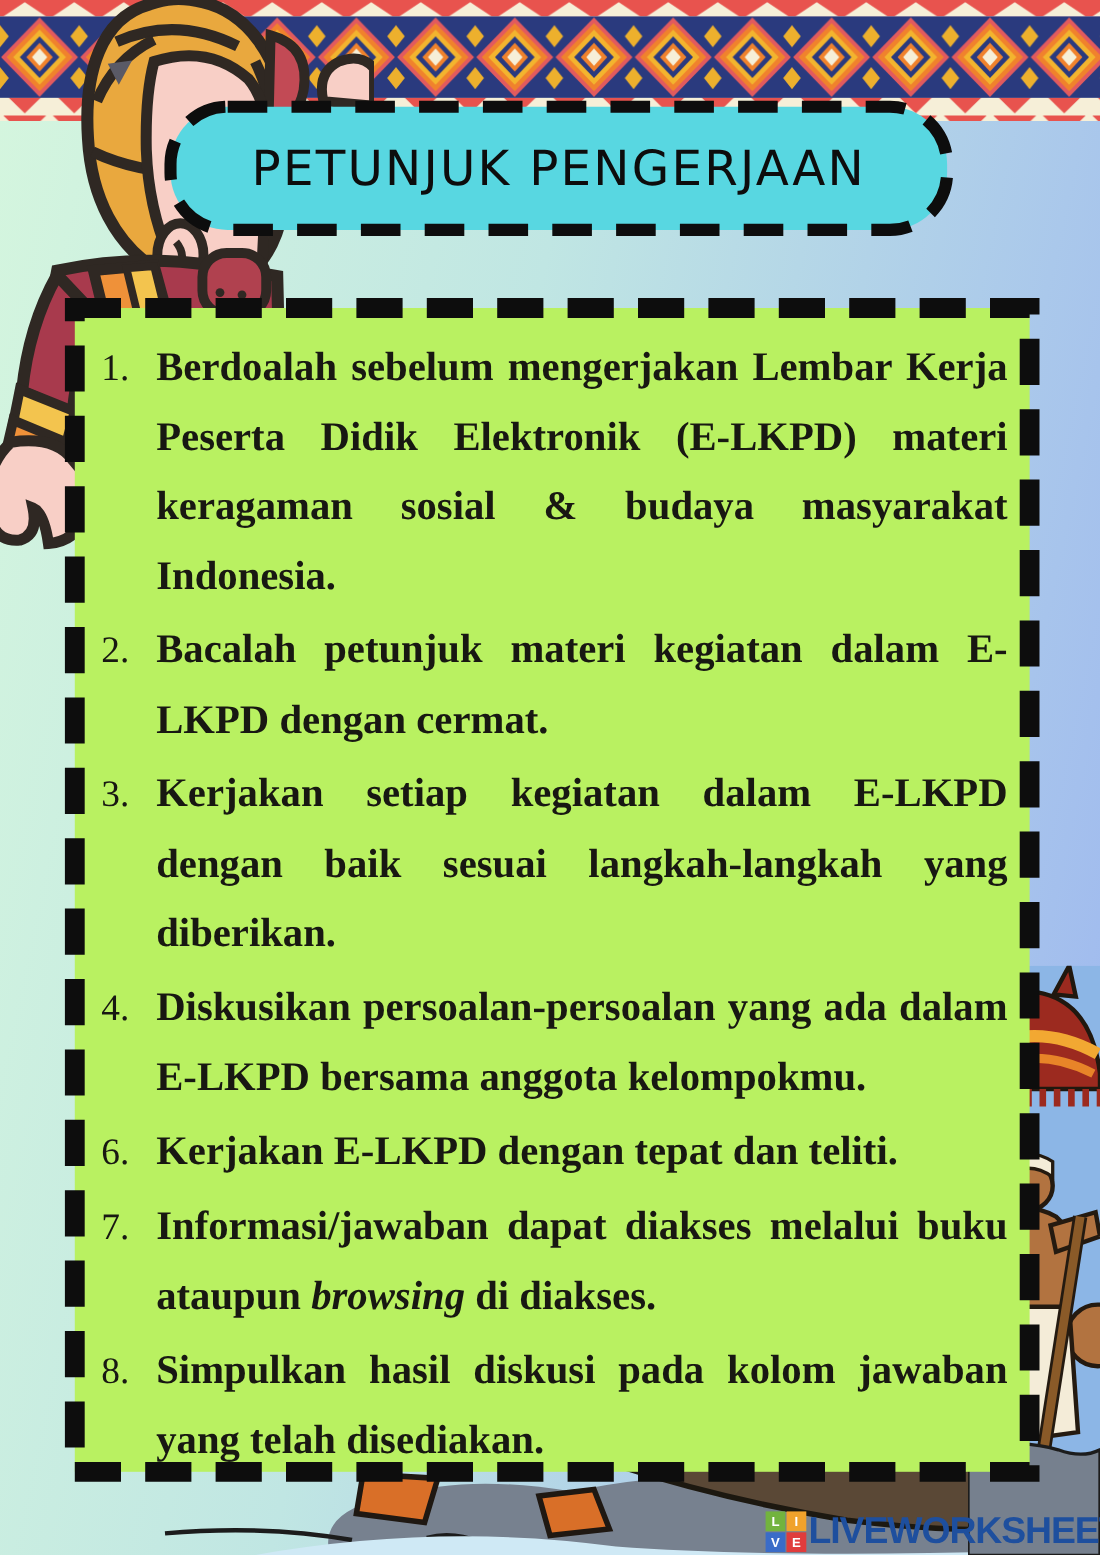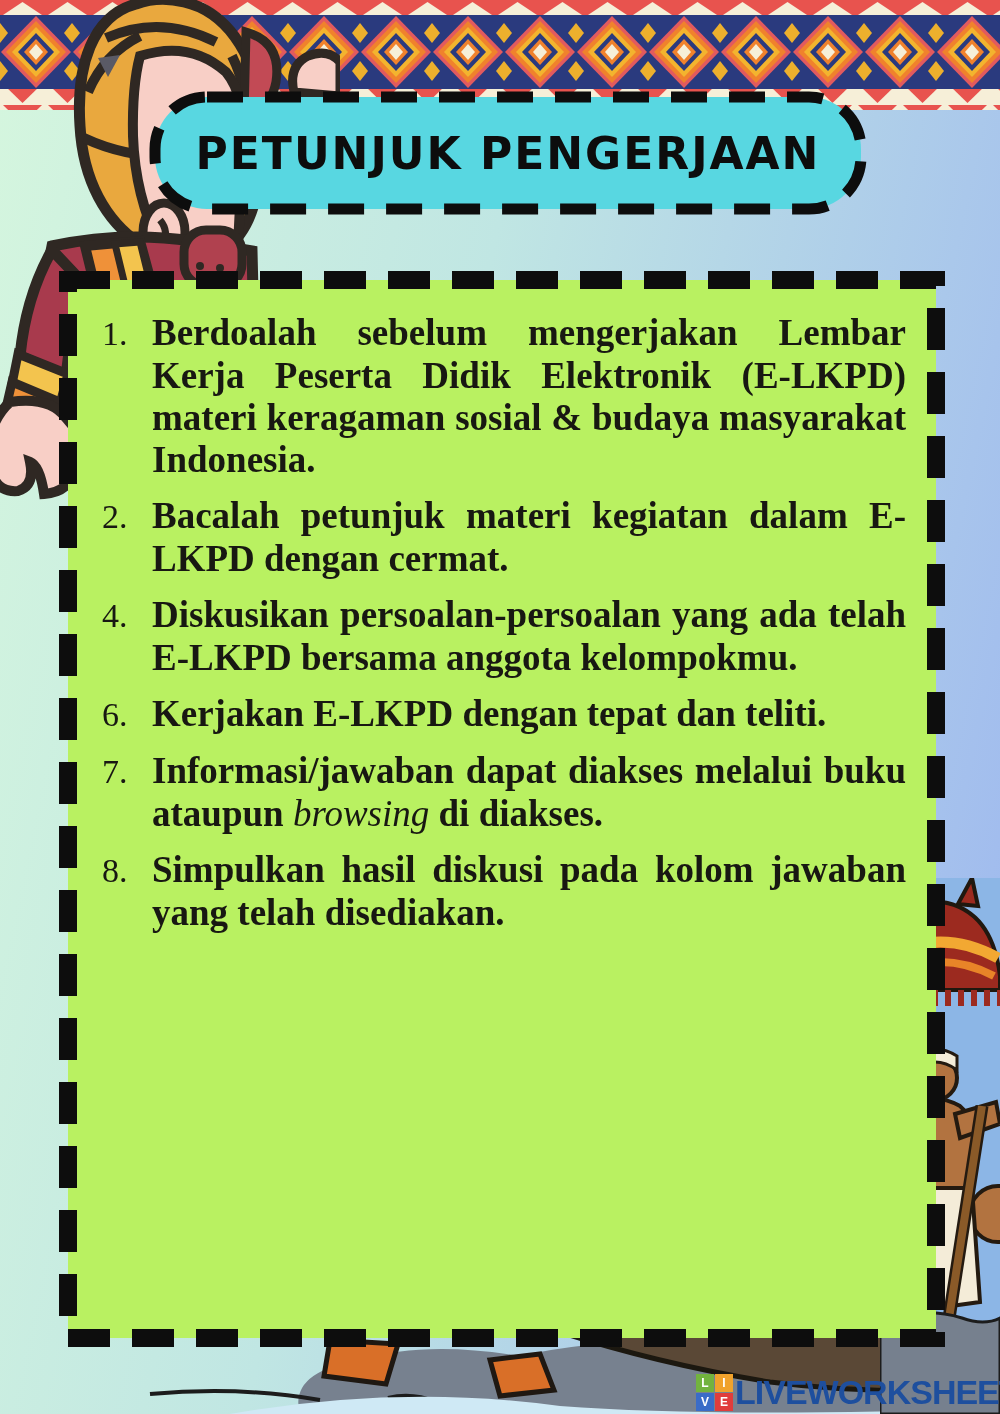--- a/index.html
+++ b/index.html
@@ -15,40 +15,40 @@
 
   
   .character{left:-12px;top:-6px;width:352px;height:584px;z-index:3;}
 
   
   .title-box{left:148px;top:90px;width:720px;height:126px;z-index:4;}
   .title-box svg{position:absolute;left:0;top:0;}
   .title-text{
     position:absolute;left:0;top:0;width:100%;height:100%;
     display:flex;align-items:center;justify-content:center;
-    font-family:"DejaVu Sans", sans-serif;font-weight:bold;
+    font-family:"DejaVu Sans", sans-serif;font-weight:normal;
     font-size:44px;letter-spacing:2px;color:#0d0d0d;
   }
 
   
   .green-box{left:58px;top:270px;width:888px;height:1078px;z-index:5;}
   .green-box > svg{position:absolute;left:0;top:0;}
   .instr{
     position:absolute;left:30px;top:28px;width:832px;
   }
   .instr ol{list-style:none;margin:0;padding:0;}
   .instr li{
-    font-size:37px;font-weight:bold;line-height:42px;color:#181812;
-    text-align:justify;padding-left:50px;margin:14px;
+    font-size:37px;font-weight:bold;line-height:63px;color:#181812;
+    text-align:justify;padding-left:50px;margin:4px;
   }
   .instr .num{
     display:inline-block;width:50px;margin-left:-50px;
     font-weight:normal;font-size:34px;
   }
-  .instr i{font-weight:normal;}
+  .instr i{font-weight:bold;}
 
   
   .right-scene{left:880px;top:878px;width:120px;height:536px;z-index:1;}
   .bottom-scene{left:0;top:1330px;width:1000px;height:84px;z-index:1;}
 
   
   .watermark{
     left:696px;top:1372px;width:304px;height:40px;z-index:6;
     display:flex;align-items:center;
   }
@@ -170,21 +170,22 @@
   </div>
 
   <div class="abs green-box">
     <svg width="888" height="1078" viewBox="0 0 888 1078">
       <rect x="10" y="10" width="868" height="1058" fill="#b9f161" stroke="#0d0d0d" stroke-width="18" stroke-dasharray="42 22"></rect>
     </svg>
     <div class="instr">
       <ol>
         <li><span class="num">1.</span><span>Berdoalah sebelum mengerjakan Lembar Kerja Peserta Didik Elektronik (E-LKPD) materi keragaman sosial &amp; budaya masyarakat Indonesia.</span></li>
         <li><span class="num">2.</span><span>Bacalah petunjuk materi kegiatan dalam E-LKPD dengan cermat.</span></li>
-        <li><span class="num">4.</span><span>Diskusikan persoalan-persoalan yang ada telah E-LKPD bersama anggota kelompokmu.</span></li>
+        <li><span class="num">3.</span><span>Kerjakan setiap kegiatan dalam E-LKPD dengan baik sesuai langkah-langkah yang diberikan.</span></li>
+        <li><span class="num">4.</span><span>Diskusikan persoalan-persoalan yang ada dalam E-LKPD bersama anggota kelompokmu.</span></li>
         <li><span class="num">6.</span><span>Kerjakan E-LKPD dengan tepat dan teliti.</span></li>
         <li><span class="num">7.</span><span>Informasi/jawaban dapat diakses melalui buku ataupun </span><i>browsing</i><span> di diakses.</span></li>
         <li><span class="num">8.</span><span>Simpulkan hasil diskusi pada kolom jawaban yang telah disediakan.</span></li>
       </ol>
     </div>
   </div>
 
   <div class="abs watermark">
     <div class="lw-logo">
       <span class="sq-l">L</span>

